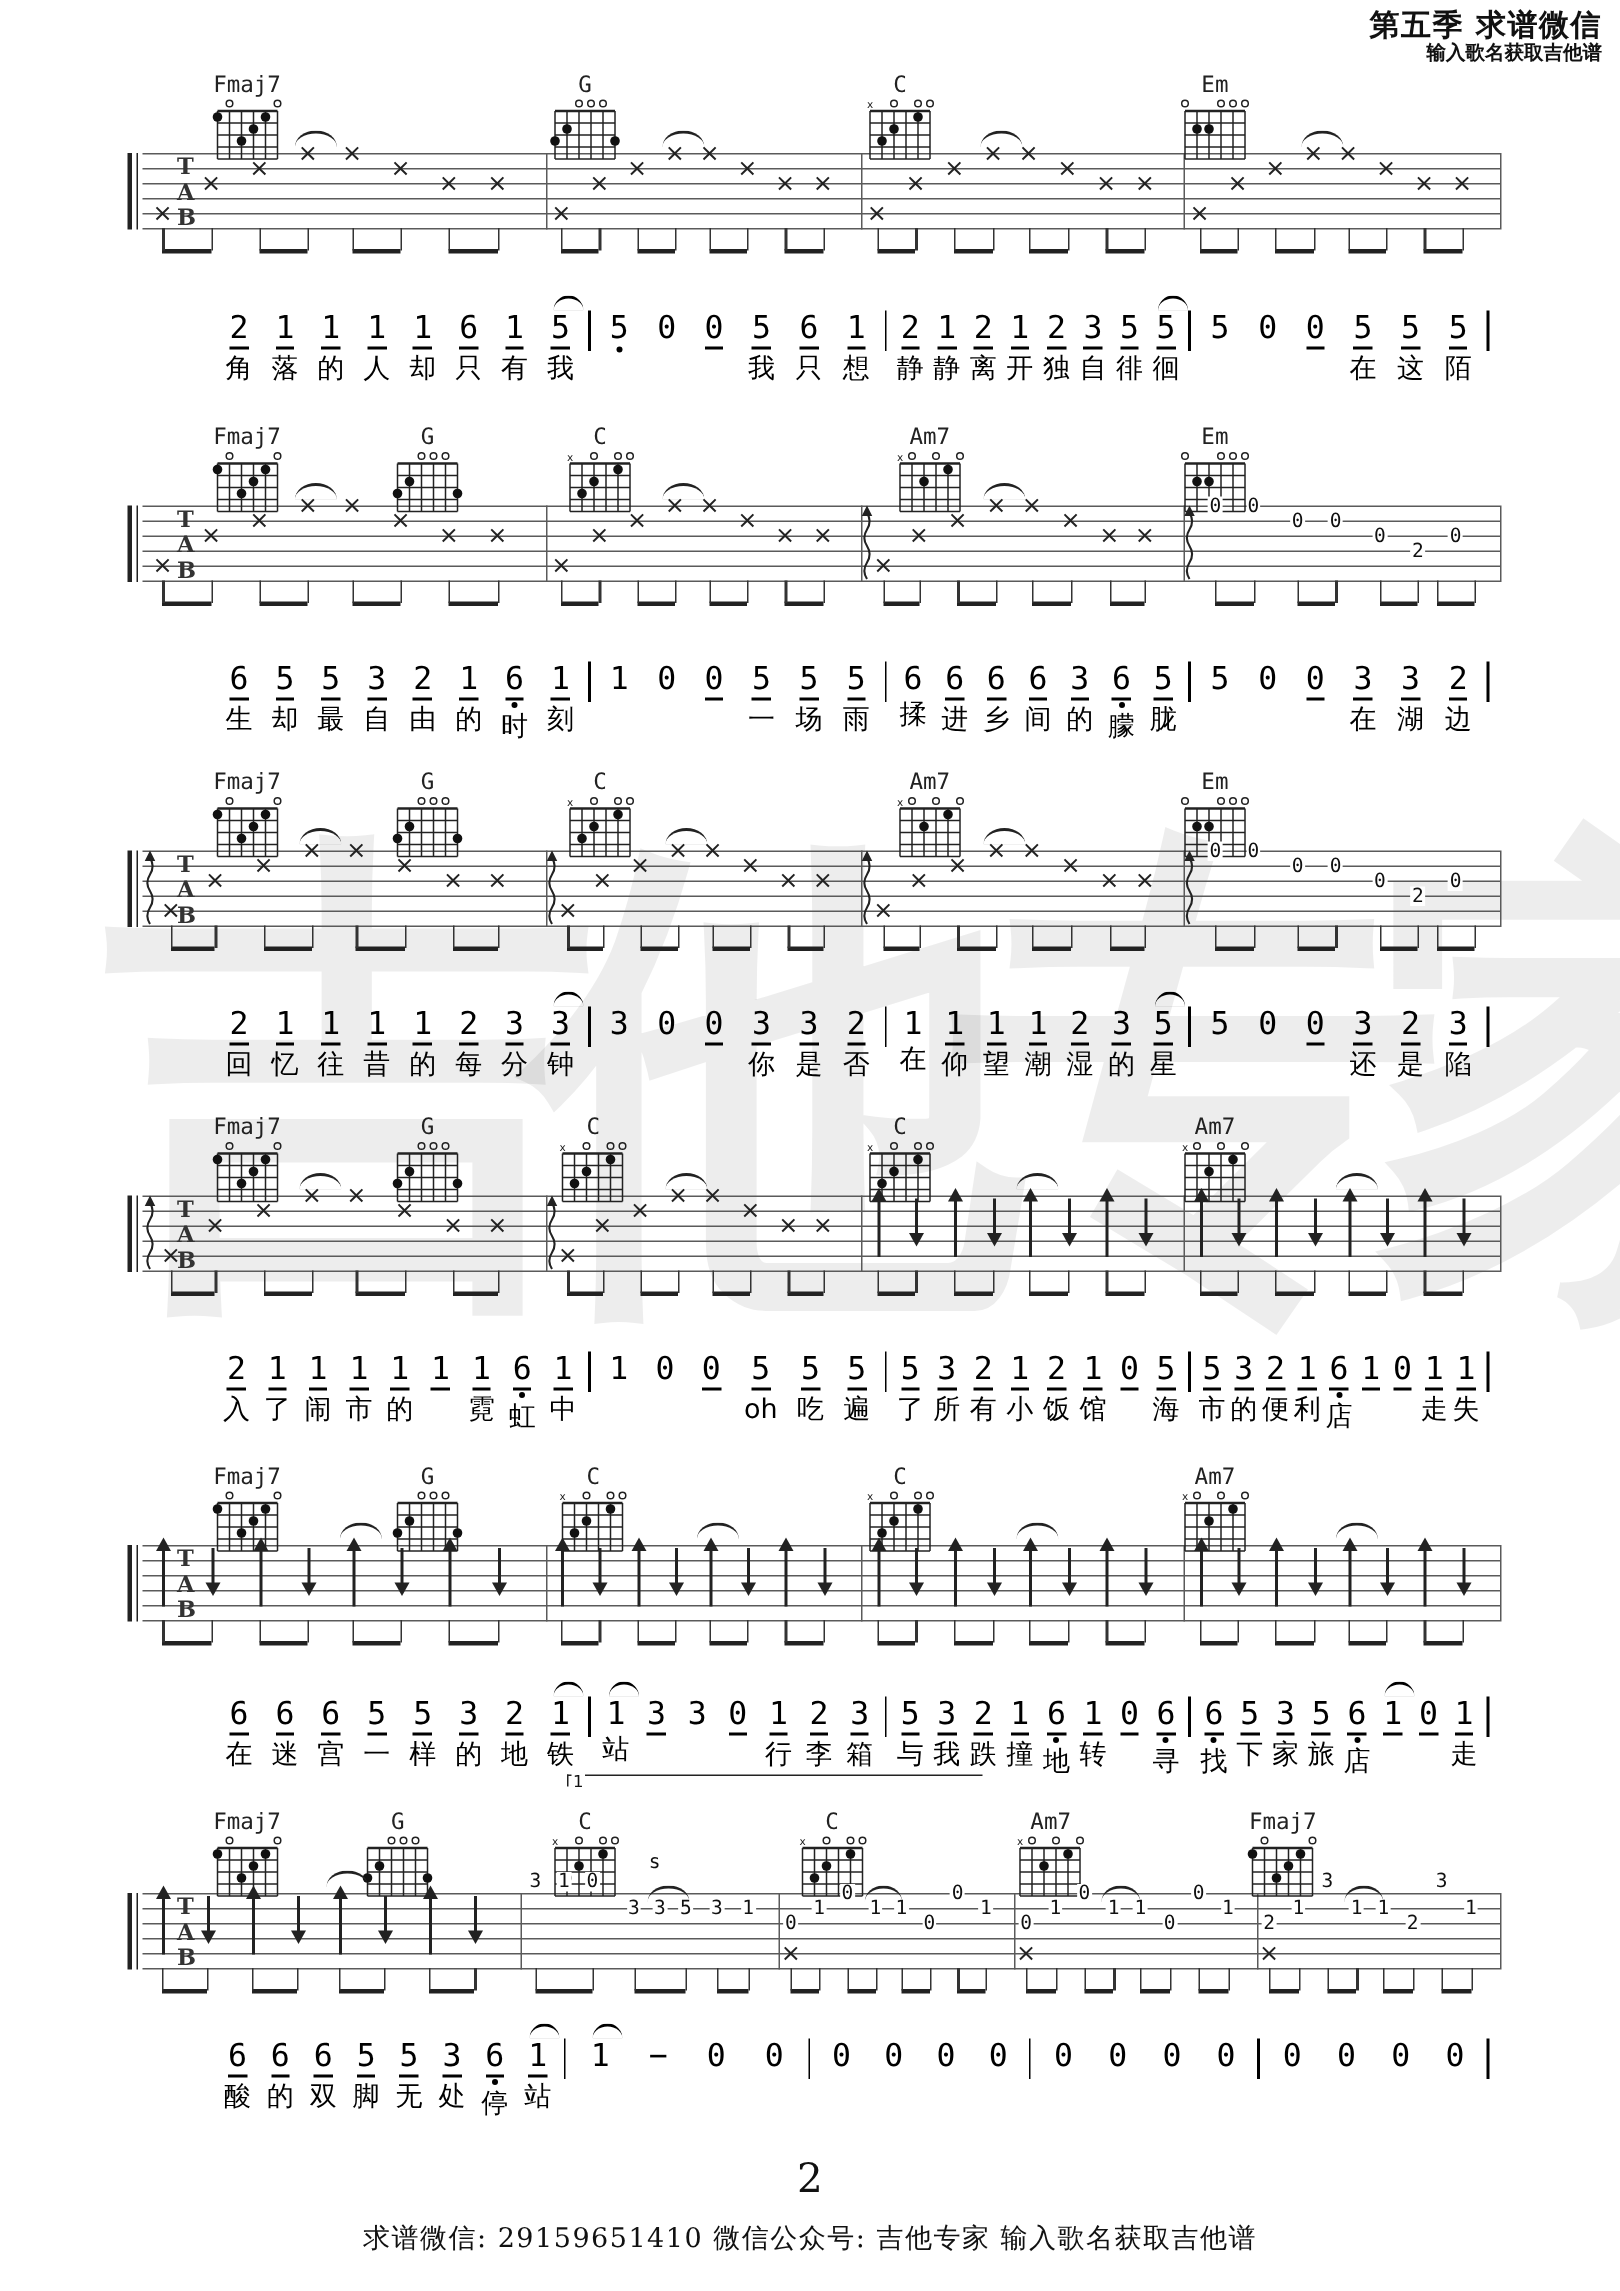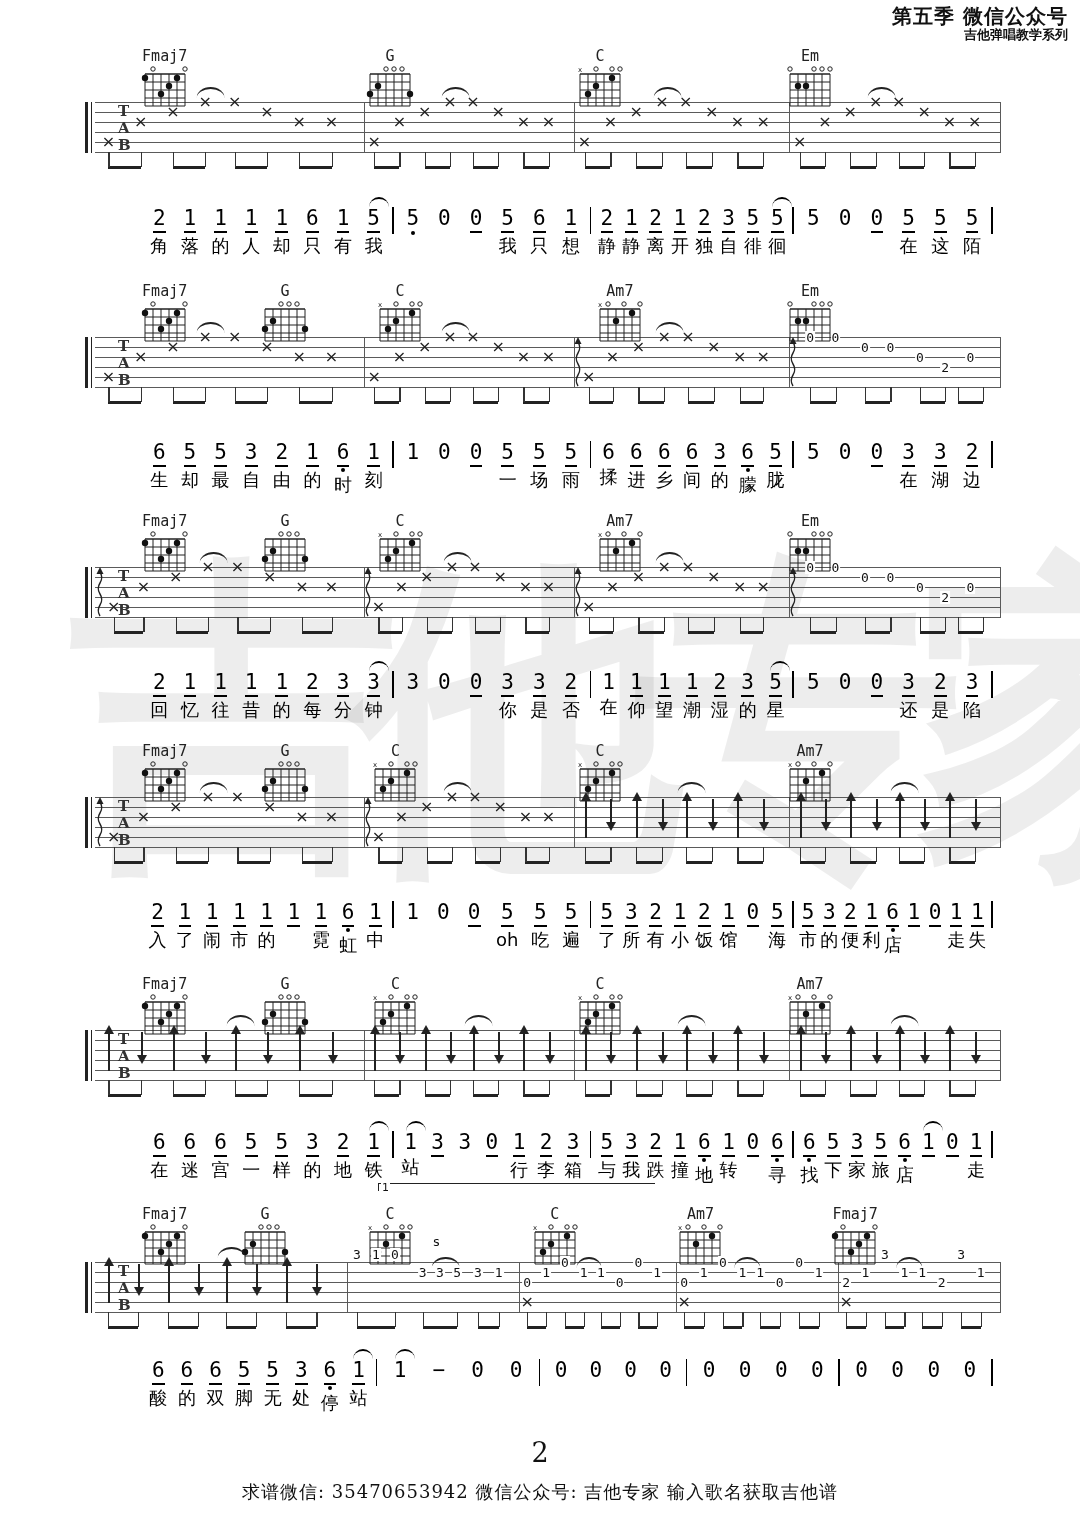--- a/index.html
+++ b/index.html
@@ -36,25 +36,25 @@
   .arc2{position:absolute;top:-9px;left:4px;right:-6px;height:8px;border-top:2px solid #000;border-radius:50% 50% 0 0 / 100% 100% 0 0;}
   .volta{position:absolute;border-top:1.5px solid #222;border-left:1.5px solid #222;height:7px;}
   .volta span{position:absolute;left:2px;top:-2px;font-size:11px;background:#fff;padding:0 1px;line-height:1;}
   .pagenum{position:absolute;top:1437px;left:0;width:100%;text-align:center;font-size:27px;font-family:"DejaVu Serif",serif;}
   .contact{position:absolute;top:1480px;left:0;width:100%;text-align:center;font-size:18px;font-family:"DejaVu Serif",serif;letter-spacing:1px;}
 </style>
 </head>
 <body>
 
 <div class="page" id="page">
-  <div class="hdr-title">第五季 微信公众号</div>
-  <div class="hdr-sub">吉他弹唱教学系列</div>
+  <div class="hdr-title">第五季 求谱微信</div>
+  <div class="hdr-sub">输入歌名获取吉他谱</div>
   <div class="wm">吉他专家</div>
   <div class="pagenum">2</div>
-  <div class="contact">求谱微信: 35470653942 微信公众号: 吉他专家 输入歌名获取吉他谱</div>
+  <div class="contact">求谱微信: 29159651410 微信公众号: 吉他专家 输入歌名获取吉他谱</div>
 <div class="sline" style="left: 95px; top: 102px; width: 905px;"></div>
     <div class="sline" style="left: 95px; top: 112px; width: 905px;"></div>
     <div class="sline" style="left: 95px; top: 122px; width: 905px;"></div>
     <div class="sline" style="left: 95px; top: 132px; width: 905px;"></div>
     <div class="sline" style="left: 95px; top: 142px; width: 905px;"></div>
     <div class="sline" style="left: 95px; top: 152px; width: 905px;"></div>
     <div class="lbar1" style="left: 85px; top: 102px; height: 51px;"></div>
     <div class="lbar2" style="left: 91px; top: 102px; height: 51px;"></div>
     <div class="tab-letter" style="left: 118px; top: 104px;">T</div>
     <div class="tab-letter" style="left: 118px; top: 121px;">A</div>

